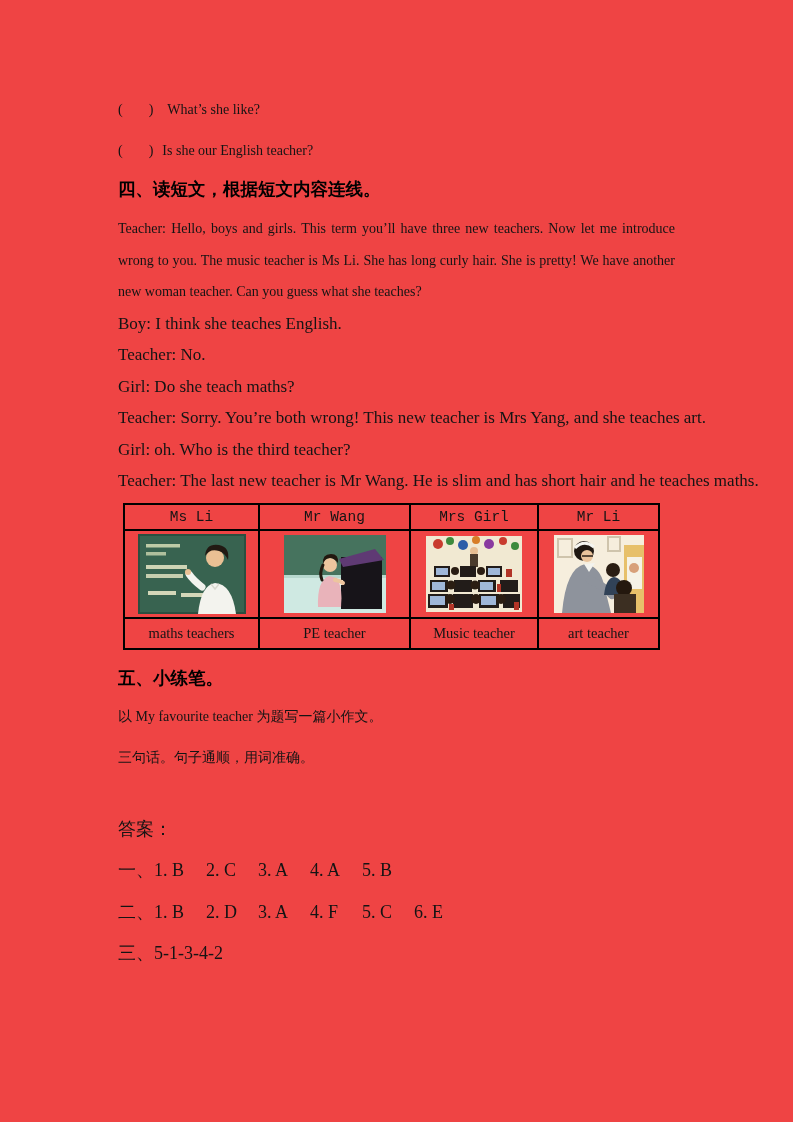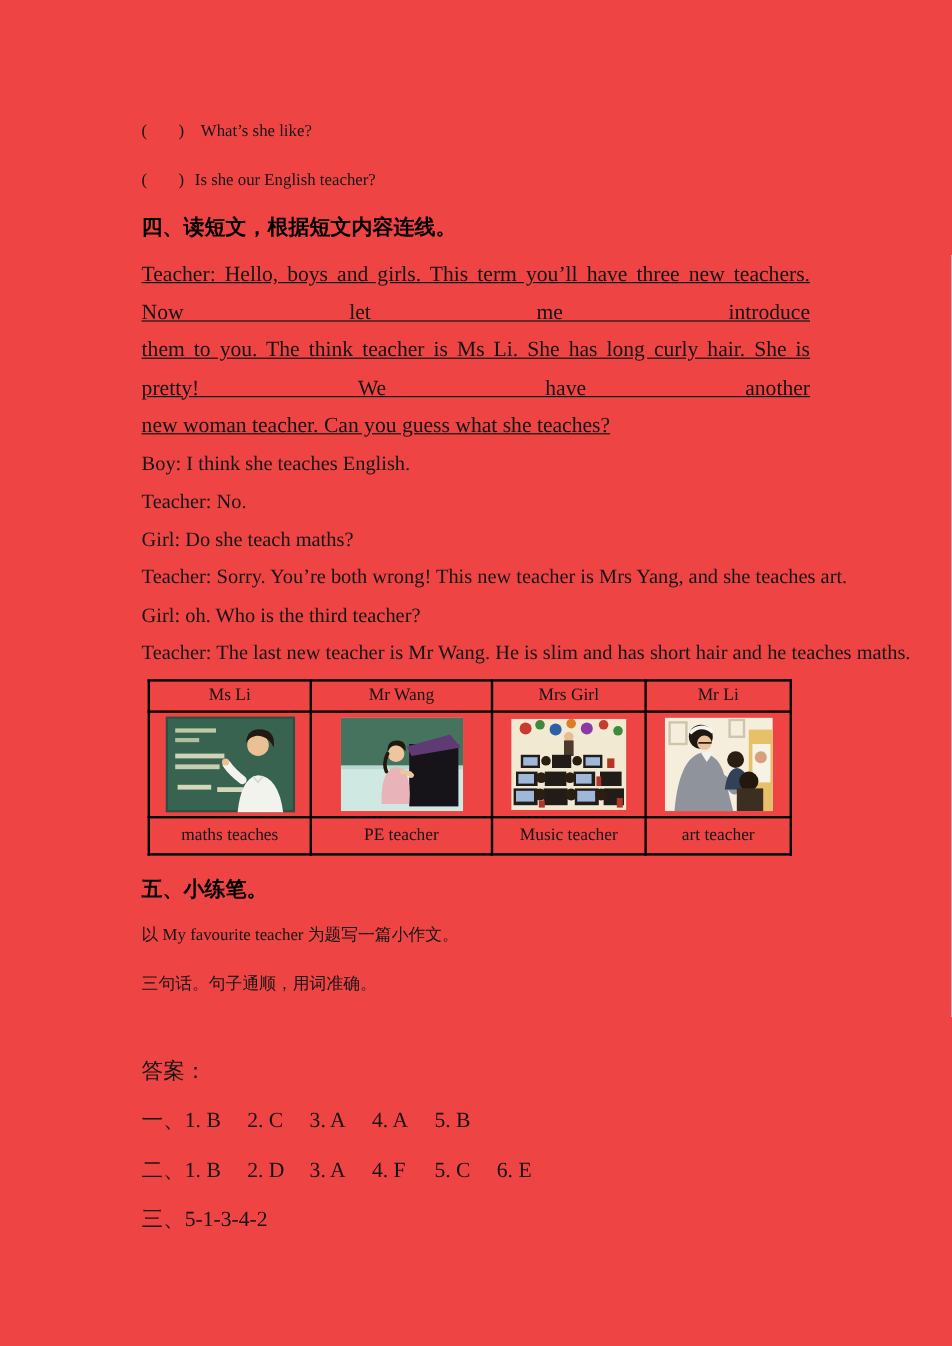--- a/index.html
+++ b/index.html
@@ -25,39 +25,38 @@
     font-family: "Liberation Sans", "DejaVu Sans", sans-serif;
     font-weight: bold;
     font-size: 17.5px;
     line-height: 24px;
     color: #000;
     margin: 16px 0 0 0;
   }
   
   .passage-wrap { margin-top: 12px; }
   .passage-line {
-    font-size: 18px;
+    font-size: 14px;
     line-height: 31.5px;
     text-align: justify;
     text-align-last: justify;
     margin: 0;
-    text-decoration: underline;
   }
   .passage-line.last { text-align: center; text-align-last: left; }
   .dlg { font-size: 17px; line-height: 31.5px; margin: 0; white-space: nowrap; }
   
   table.match { border-collapse: collapse; margin: 6px 0 0 5px; table-layout: fixed; }
   table.match td {
     border: 2px solid #000;
     text-align: center;
     vertical-align: middle;
     font-size: 14.5px;
     padding: 0;
   }
-  tr.name-row td { height: 26px; }
+  tr.name-row td { height: 26px; font-family: Liberation Mono, monospace; }
   tr.photo-row td { height: 86px; }
   tr.subject-row td { height: 31px; }
   .photo-svg { display: block; margin: 3px auto; }
   
   .sec5-wrap { margin-top: 6px; }
   .sec5-line { font-size: 14px; line-height: 41.5px; margin: 0; white-space: nowrap; }
   
   .answers { margin-top: 30px; }
   .ans-line { font-size: 18px; line-height: 41.5px; margin: 0; white-space: nowrap; }
   .ans-prefix { display: inline-block; min-width: 28px; }
@@ -73,21 +72,21 @@
     <span>(</span><span class="paren-gap"></span><span>)</span><span class="q-text">What’s she like?</span>
   </div>
   <div class="paren-line">
     <span>(</span><span class="paren-gap"></span><span>)</span><span class="q-text tight">Is she our English teacher?</span>
   </div>
 
   <h2 class="sec-heading">四、读短文，根据短文内容连线。</h2>
 
   <div class="passage-wrap">
     <p class="passage-line">Teacher: Hello, boys and girls. This term you’ll have three new teachers. Now let me introduce</p>
-    <p class="passage-line">them to you. The think teacher is Ms Li. She has long curly hair. She is pretty! We have another</p>
+    <p class="passage-line">wrong to you. The music teacher is Ms Li. She has long curly hair. She is pretty! We have another</p>
     <p class="passage-line last">new woman teacher. Can you guess what she teaches?</p>
     <p class="dlg">Boy: I think she teaches English.</p>
     <p class="dlg">Teacher: No.</p>
     <p class="dlg">Girl: Do she teach maths?</p>
     <p class="dlg">Teacher: Sorry. You’re both wrong! This new teacher is Mrs Yang, and she teaches art.</p>
     <p class="dlg">Girl: oh. Who is the third teacher?</p>
     <p class="dlg">Teacher: The last new teacher is Mr Wang. He is slim and has short hair and he teaches maths.</p>
   </div>
 
   <table class="match">
@@ -208,21 +207,21 @@
           <path d="M30 29 l5 8 l6 -9z" fill="#f3f3ee"></path>
           <path d="M36 45 q14 6 22 15" stroke="#8e939c" stroke-width="8" fill="none" stroke-linecap="round"></path>
           <circle cx="59" cy="35" r="7" fill="#2a1d12"></circle>
           <path d="M50 60 q2 -17 10 -18 q9 1 11 18z" fill="#314257"></path>
           <circle cx="70" cy="53" r="8" fill="#24180e"></circle>
           <rect x="60" y="59" width="22" height="19" fill="#3c2f22"></rect>
         </svg>
       </td>
     </tr>
     <tr class="subject-row">
-      <td>maths teaches</td>
+      <td>maths teachers</td>
       <td>PE teacher</td>
       <td>Music teacher</td>
       <td>art teacher</td>
     </tr>
   </tbody>
     </table>
 
   <h2 class="sec-heading">五、小练笔。</h2>
   <div class="sec5-wrap">
     <p class="sec5-line">以 My favourite teacher 为题写一篇小作文。</p>

